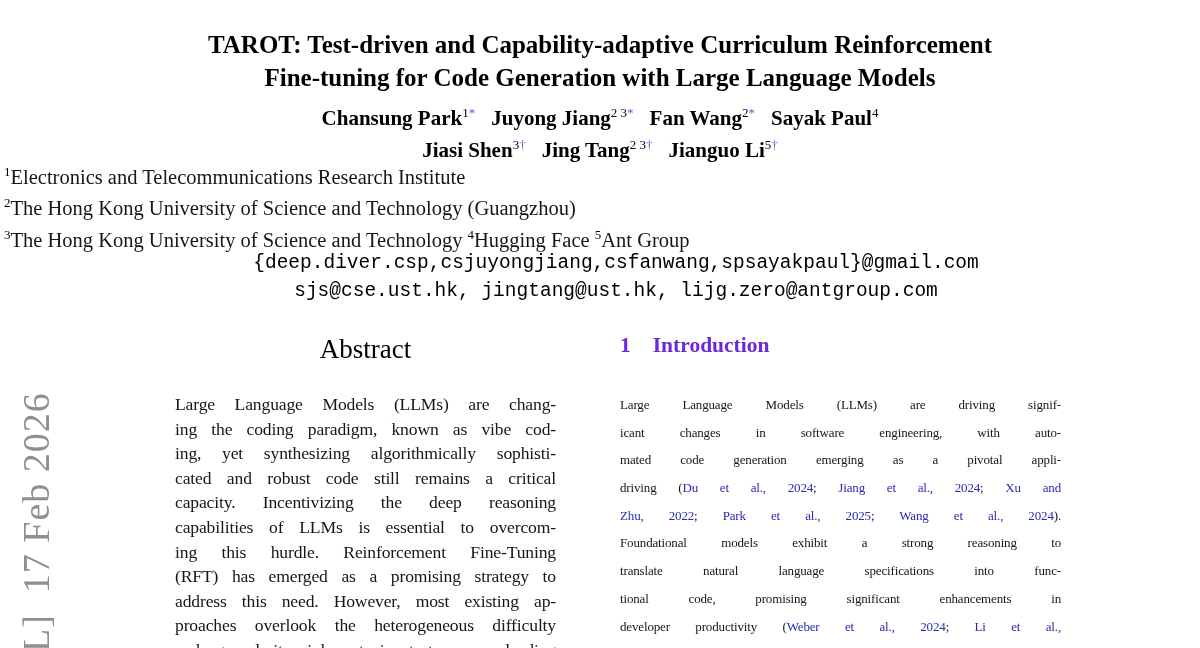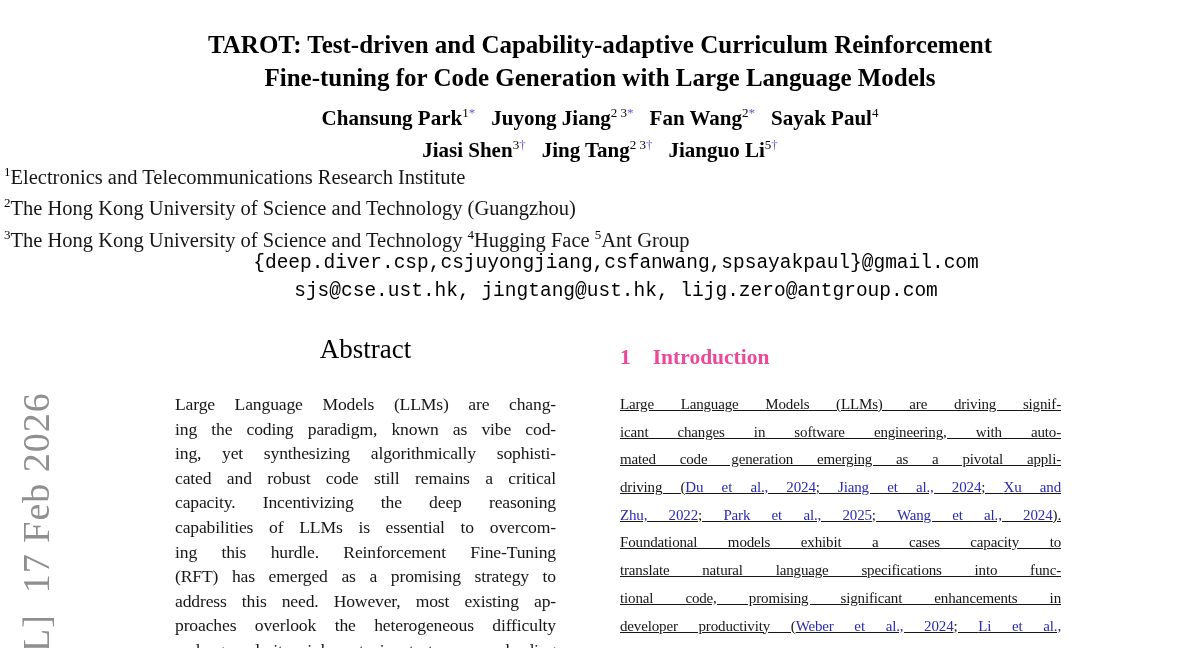--- a/index.html
+++ b/index.html
@@ -42,32 +42,32 @@
     text-align:center; font-family:"Liberation Mono", monospace;
     font-size:19.5px; line-height:28px; color:#000;padding-left:32px;
   }
   .col { position:absolute; }
   .col-left  { left:175px; top:334px; width:381px; }
   .col-right { left:620px; top:333px; width:441px; }
   .sec-head {
     text-align:center; font-weight:normal; font-size:27px; color:#000;
   }
   .sec-head-intro {
-    font-weight:bold; font-size:21.5px; color:#ec4899; text-align:left;margin-top:12px;
+    font-weight:bold; font-size:21.5px; color:#6d28d9; text-align:left;
   }
   .sec-num { display:inline-block; margin-right:22px; }
   .body-lines { position:absolute; }
   .abs-lines  { left:175px; top:392px; width:381px; }
   .intro-lines{ left:620px; top:391px; width:441px; }
   .jline {
     text-align:justify; text-align-last:justify;
     letter-spacing:-0.15px; overflow:hidden; white-space:nowrap;
   }
   .abs-lines .jline  { font-size:17.6px; line-height:24.6px; height:24.6px; }
-  .intro-lines .jline{ font-size:15px;  line-height:27.7px; height:27.7px;text-decoration:underline; }
+  .intro-lines .jline{ font-size:13px;  line-height:27.7px; height:27.7px; }
   .cite { color:var(--cite, #2b2baf); cursor:pointer; }
 </style>
 </head>
 <body>
 
 <div class="page">
 
   <div class="watermark">L]  17 Feb 2026</div>
 
   <div class="title">
@@ -112,20 +112,20 @@
     <div class="sec-head-intro">
       <span class="sec-num">1</span><span>Introduction</span>
     </div>
   </div>
   <div class="body-lines intro-lines" id="intro-lines">
       <div class="jline"><span>Large Language Models (LLMs) are driving signif-</span></div>
       <div class="jline"><span>icant changes in software engineering, with auto-</span></div>
       <div class="jline"><span>mated code generation emerging as a pivotal appli-</span></div>
       <div class="jline"><span>driving (</span><span class="cite">Du et al., 2024</span><span>; </span><span class="cite">Jiang et al., 2024</span><span>; </span><span class="cite">Xu and</span></div>
       <div class="jline"><span class="cite">Zhu, 2022</span><span>; </span><span class="cite">Park et al., 2025</span><span>; </span><span class="cite">Wang et al., 2024</span><span>).</span></div>
-      <div class="jline"><span>Foundational models exhibit a cases capacity to</span></div>
+      <div class="jline"><span>Foundational models exhibit a strong reasoning to</span></div>
       <div class="jline"><span>translate natural language specifications into func-</span></div>
       <div class="jline"><span>tional code, promising significant enhancements in</span></div>
       <div class="jline"><span>developer productivity (</span><span class="cite">Weber et al., 2024</span><span>; </span><span class="cite">Li et al.,</span></div>
       <div class="jline"><span class="cite">2025</span><span>). Nevertheless, generating solutions that are</span></div>
     </div>
 
 </div>
 
 </body></html>

